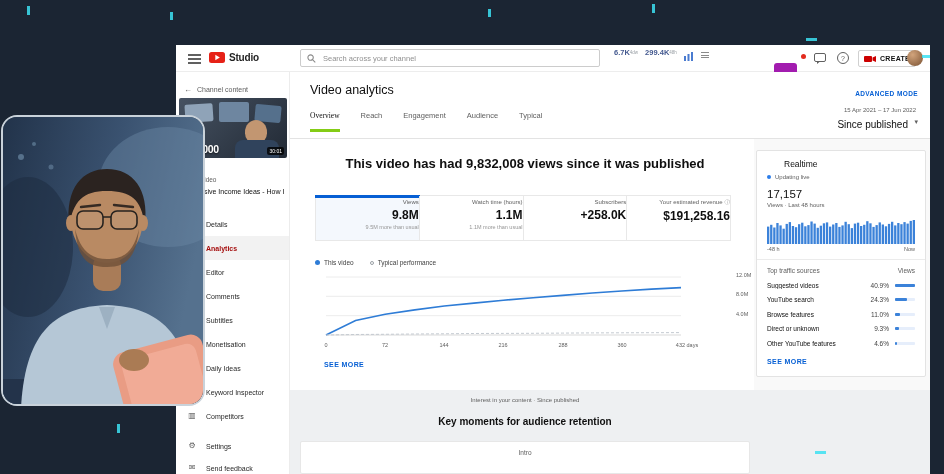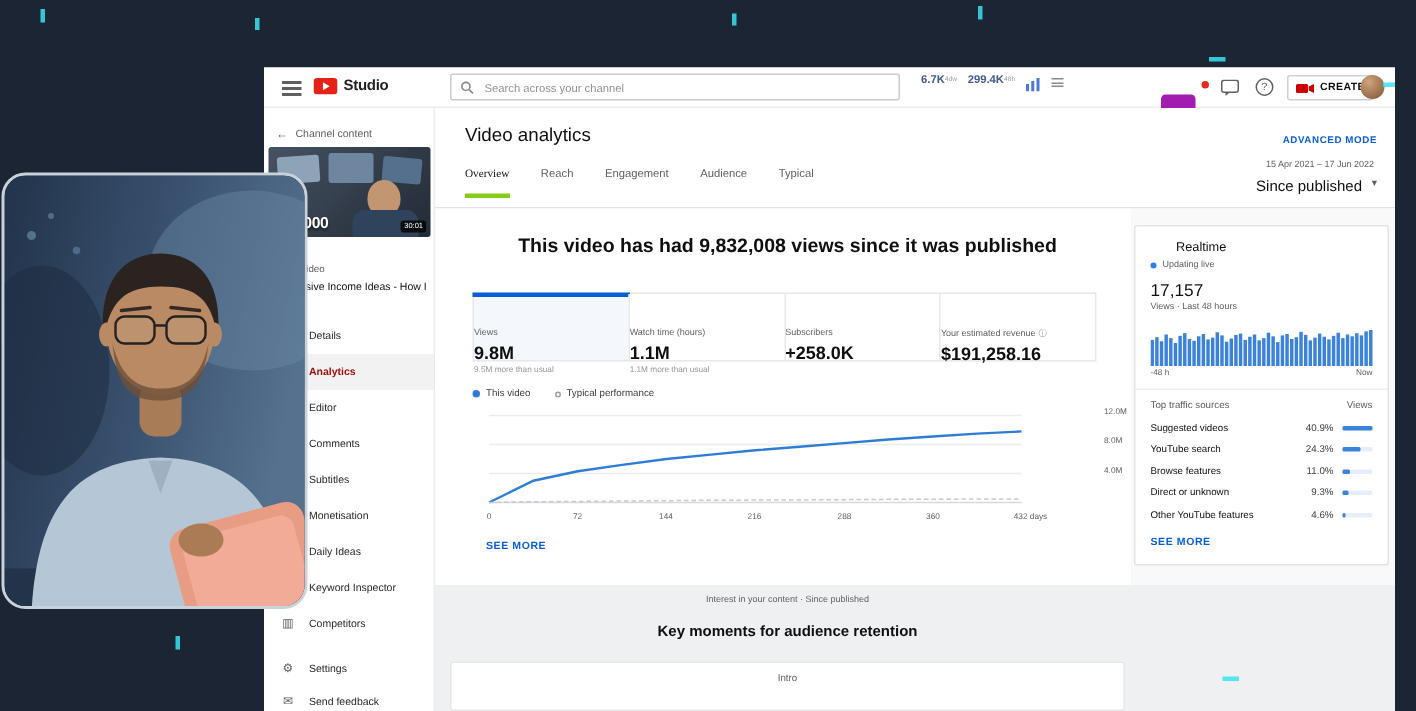--- a/index.html
+++ b/index.html
@@ -81,21 +81,21 @@
   .daterange{position:absolute;right:14px;top:62px;font-size:6px;color:#606060;}
   .datemode{position:absolute;right:22px;top:74px;font-size:10px;color:#0f0f0f;cursor:pointer;}
   .caret{position:absolute;right:12px;top:73px;font-size:7px;color:#606060;}
   .caret::before{content:"▾";}
 
   
   .mainpanel{position:absolute;left:114px;top:94px;width:464px;height:251px;background:#fff;}
   .rightbg{position:absolute;left:578px;top:94px;width:176px;height:251px;background:#f9f9f9;}
   .headline{position:absolute;left:124px;top:111px;width:450px;text-align:center;font-size:13px;font-weight:bold;color:#0f0f0f;}
   .metrics{position:absolute;left:139px;top:150px;width:416px;height:46px;display:flex;border:1px solid #e8e8e8;}
-  .metric-card{flex:1;position:relative;text-align:left;padding-top:23px;border-left:1px solid #e8e8e8;cursor:pointer;background:#fff;}
+  .metric-card{flex:1;position:relative;text-align:right;padding-top:3px;border-left:1px solid #e8e8e8;cursor:pointer;background:#fff;}
   .metric-card:first-child{border-left:none;}
   .metric-card.sel{background:#f4f8fd;}
   .metric-card.sel::before{content:"";position:absolute;left:-1px;right:-1px;top:-1px;height:3px;background:#065fd4;}
   .m-label{font-size:6px;color:#606060;}
   .m-value{font-size:12px;font-weight:600;color:#0f0f0f;margin-top:3px;}
   .m-note{font-size:5.5px;color:#969696;margin-top:2px;}
   .info-ic{display:inline-block;font-size:5.5px;color:#909090;margin-left:2px;}
   .legend{position:absolute;left:139px;top:214px;display:flex;gap:16px;align-items:center;}
   .lg-item{display:flex;align-items:center;gap:4px;font-size:6.5px;color:#404040;}
   .dot-solid{width:5px;height:5px;border-radius:50%;background:#2e7cd6;}

